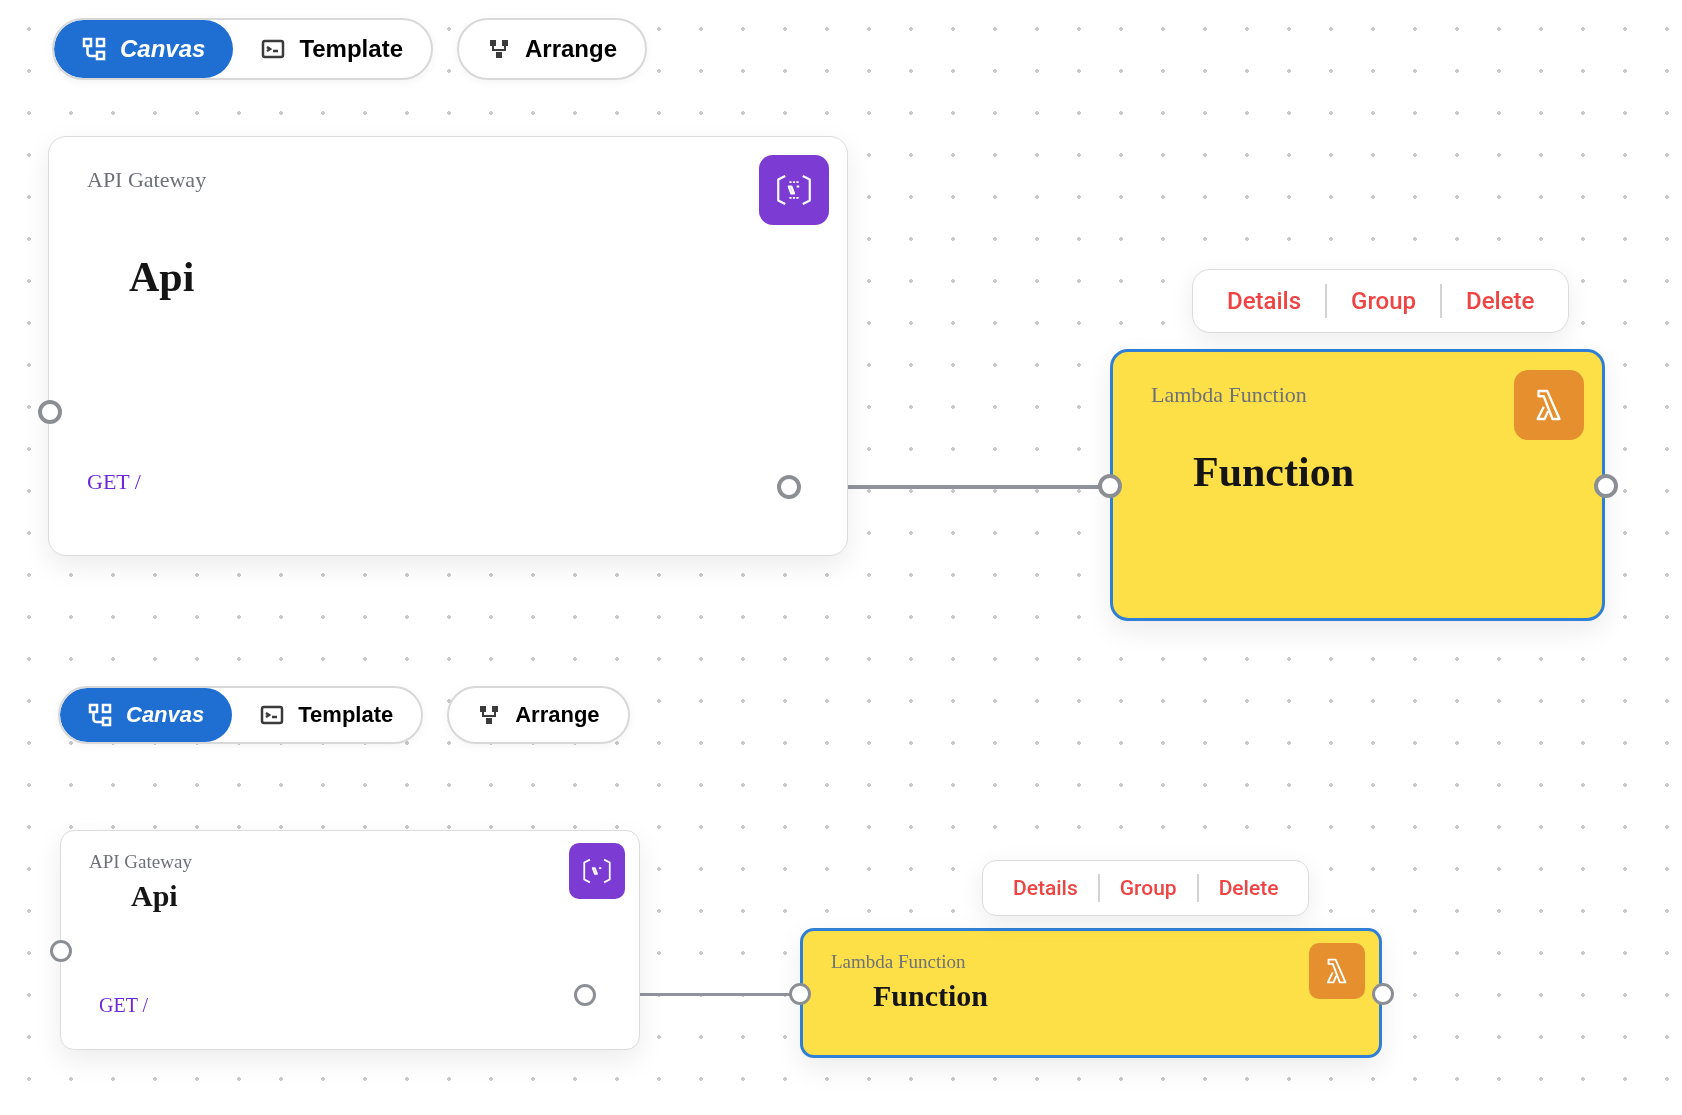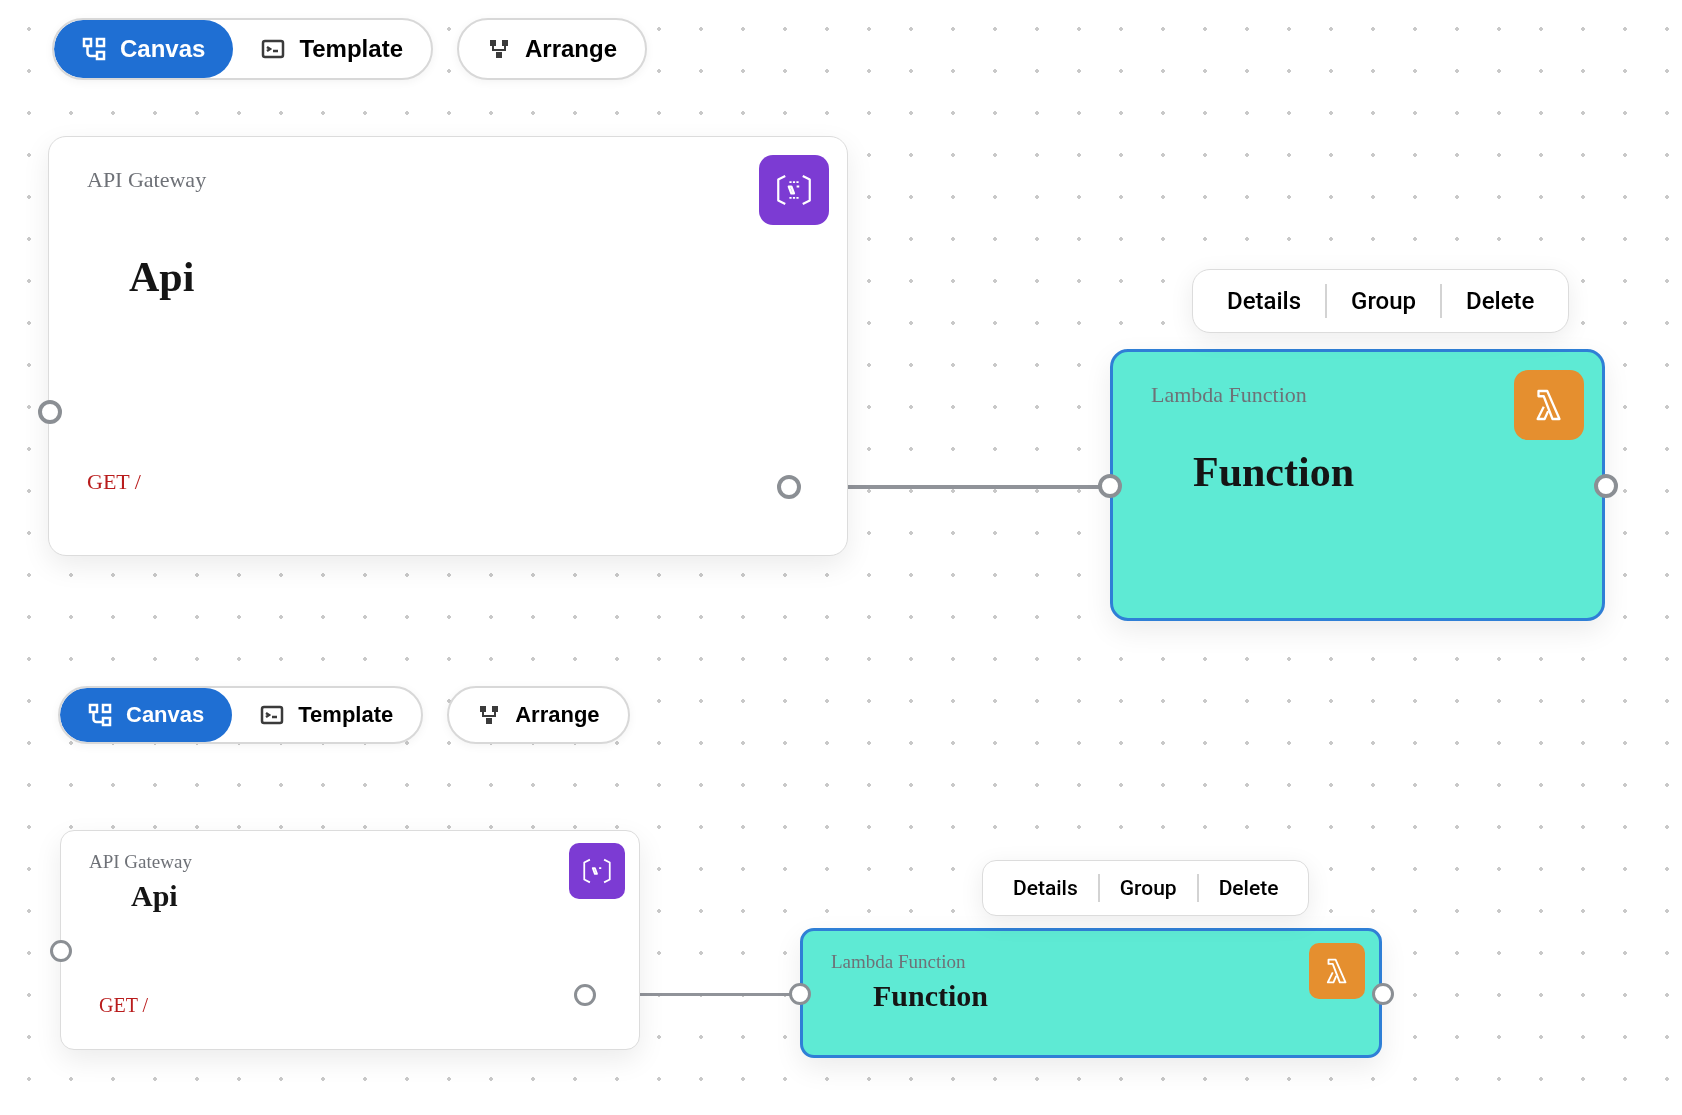--- a/index.html
+++ b/index.html
@@ -45,51 +45,52 @@
       padding: 0 28px;
       display: flex;
       align-items: center;
       gap: 14px;
       cursor: pointer;
     }
     .toolbar button.active {
       background: #1f6fd3;
       color: #fff;
       border-radius: 40px;
+      font-style: italic;
     }
     .toolbar .ico { width: 24px; height: 24px; display: inline-block; }
 
     .node-card {
       position: absolute;
       background: #fff;
       border: 1px solid #dcdcdc;
       border-radius: 18px;
       box-shadow: 0 10px 28px rgba(0,0,0,0.08);
       z-index: 3;
       padding: 30px 30px 30px 38px;
       font-family: Liberation Serif, serif;
     }
     .node-card.selected {
-      background: #5eead4;
+      background: #fde047;
       border: 3px solid #2f7fd6;
     }
     .node-type {
       color: #6e7177;
       font-size: 22px;
       font-weight: 500;
     }
     .node-name {
       font-size: 42px;
       font-weight: 800;
       color: #151515;
       margin-left: 42px;
     }
     .node-sub {
       font-size: 22px;
-      color: #b91c1c;
+      color: #6d28d9;
     }
 
     .service-icon {
       position: absolute;
       top: 18px;
       right: 18px;
       width: 70px;
       height: 70px;
       border-radius: 14px;
       display: flex;
@@ -123,21 +124,21 @@
       border-radius: 18px;
       box-shadow: 0 6px 24px rgba(0,0,0,0.08);
       display: flex;
       align-items: center;
       z-index: 6;
       padding: 0 10px;
       height: 64px;
     }
     .ctx-menu .item {
       font-size: 24px;
-      color: #000000;
+      color: #ef4444;
       padding: 0 24px;
       line-height: 64px;
       cursor: pointer;
       font-weight: 500;
     }
     .ctx-menu .sep {
       width: 2px; height: 34px; background: #d3d3d3;
     }
 
     

